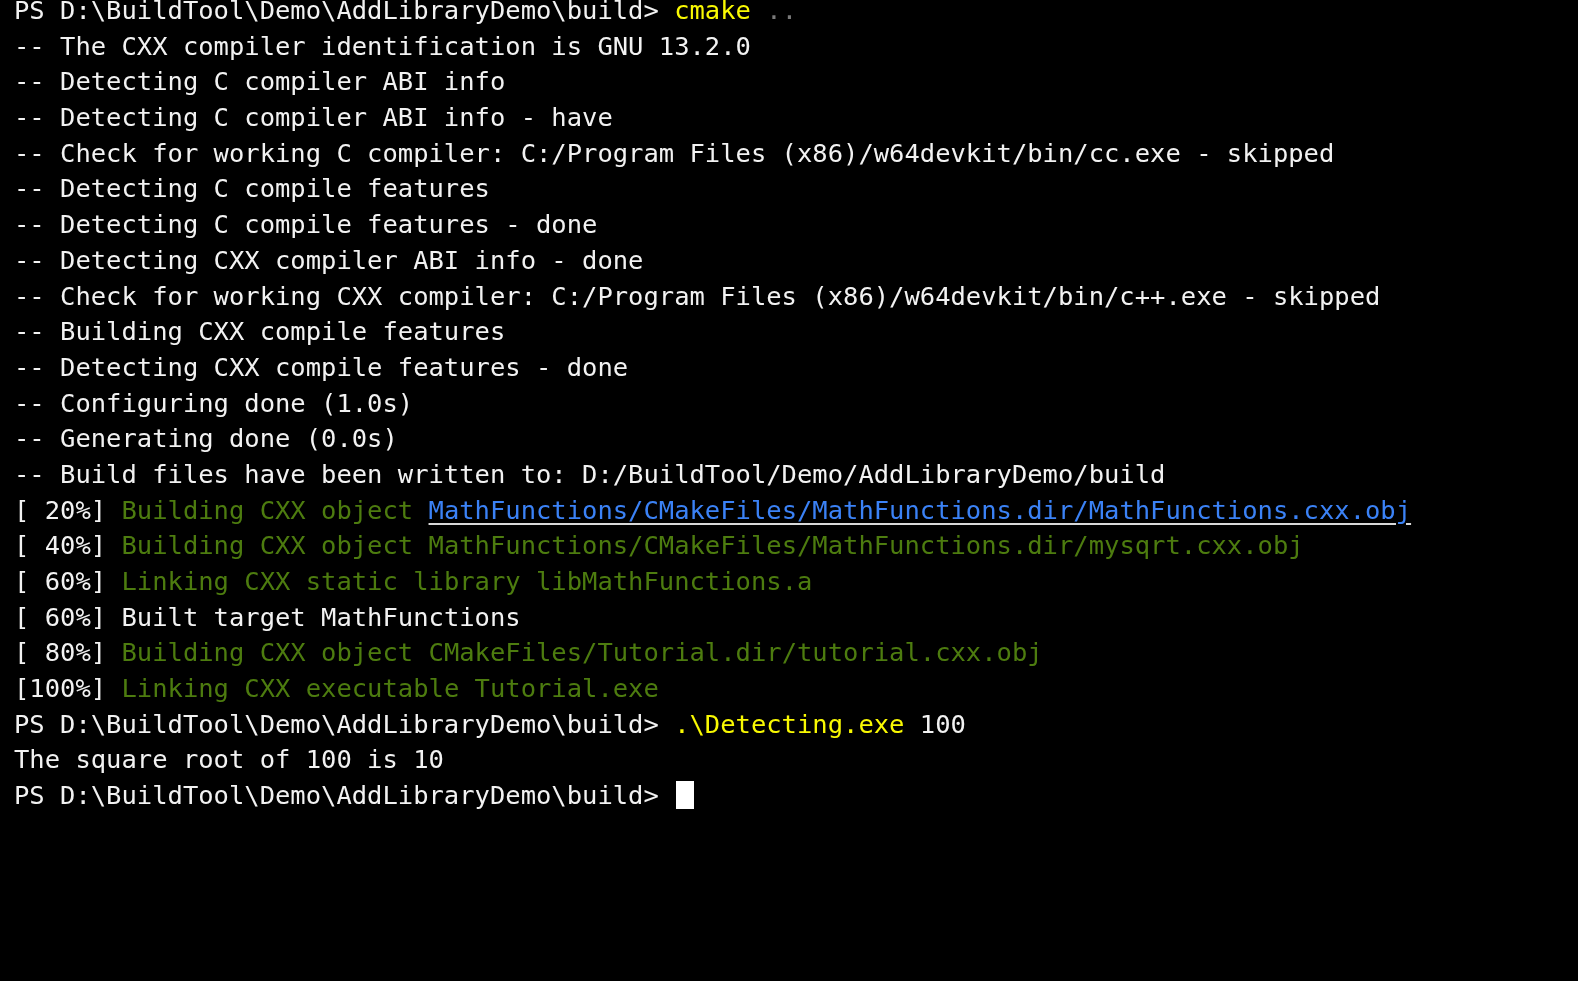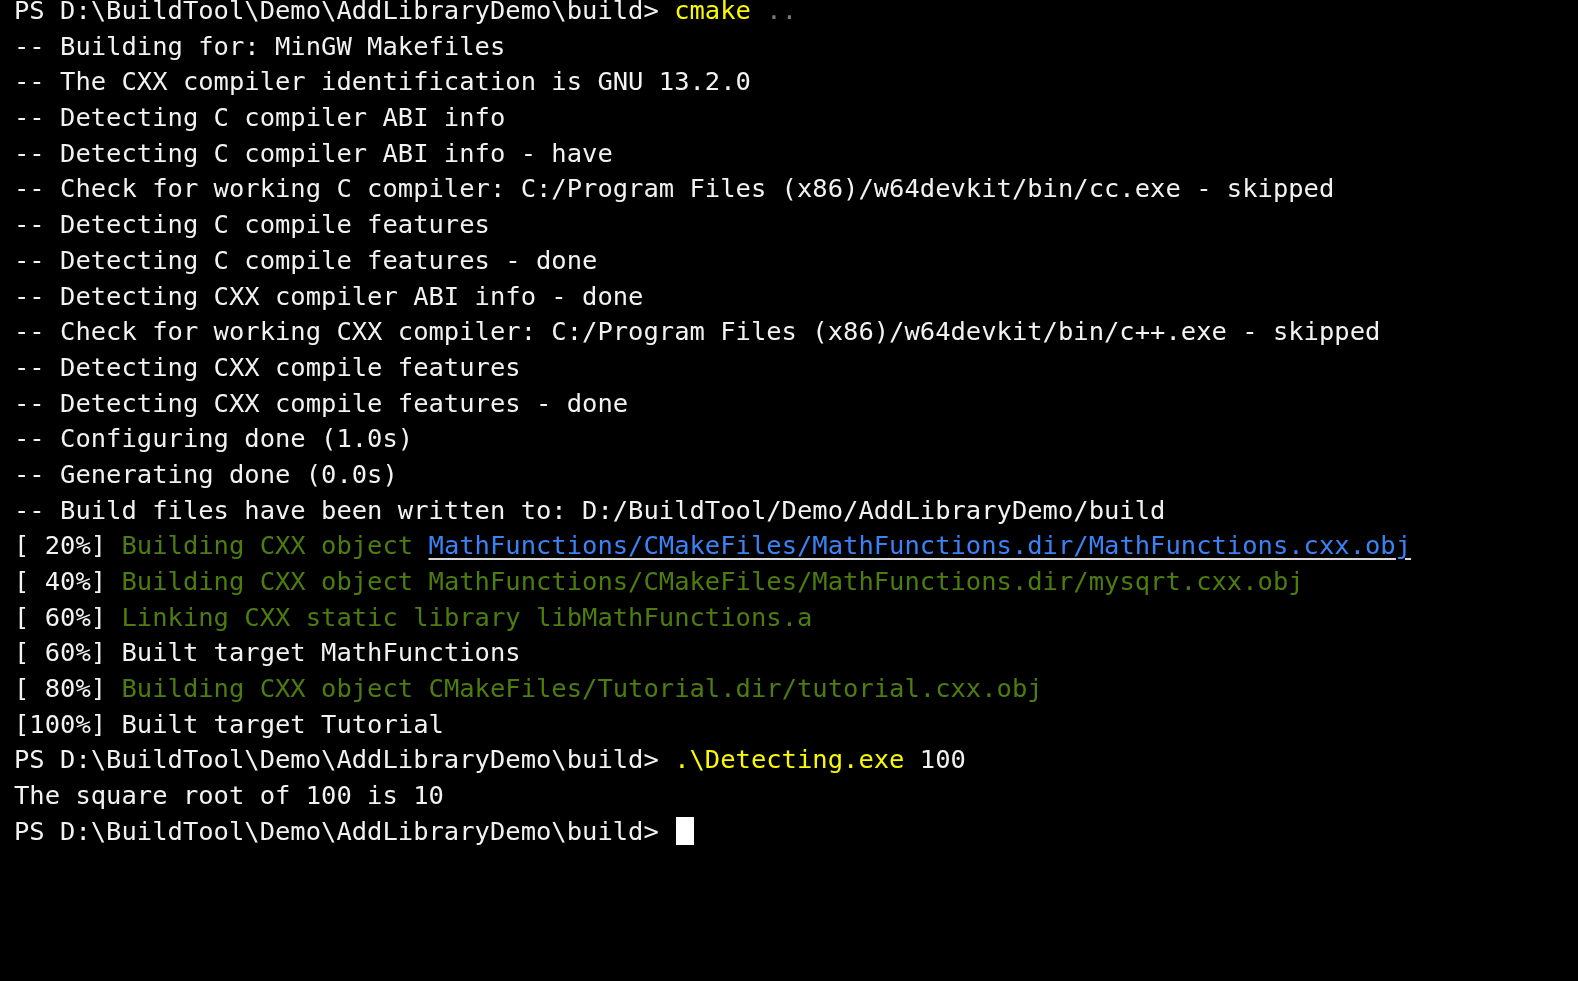--- a/index.html
+++ b/index.html
@@ -51,37 +51,36 @@
     vertical-align: -5px;
     margin-left: 2px;
   }
 </style>
 </head>
 <body>
 
 <div id="terminal">
   <div id="screen">
       <div class="line"><span class="w">PS D:\BuildTool\Demo\AddLibraryDemo\build&gt;</span><span class="w"> </span><span class="y">cmake</span><span class="w"> </span><span class="dim">..</span></div>
-      <div class="line"><span class="w">-- Building for: MinGW Makefiles</span></div>
       <div class="line"><span class="w">-- The CXX compiler identification is GNU 13.2.0</span></div>
       <div class="line"><span class="w">-- Detecting C compiler ABI info</span></div>
       <div class="line"><span class="w">-- Detecting C compiler ABI info - have</span></div>
       <div class="line"><span class="w">-- Check for working C compiler: C:/Program Files (x86)/w64devkit/bin/cc.exe - skipped</span></div>
       <div class="line"><span class="w">-- Detecting C compile features</span></div>
       <div class="line"><span class="w">-- Detecting C compile features - done</span></div>
       <div class="line"><span class="w">-- Detecting CXX compiler ABI info - done</span></div>
       <div class="line"><span class="w">-- Check for working CXX compiler: C:/Program Files (x86)/w64devkit/bin/c++.exe - skipped</span></div>
-      <div class="line"><span class="w">-- Detecting CXX compile features</span></div>
+      <div class="line"><span class="w">-- Building CXX compile features</span></div>
       <div class="line"><span class="w">-- Detecting CXX compile features - done</span></div>
       <div class="line"><span class="w">-- Configuring done (1.0s)</span></div>
       <div class="line"><span class="w">-- Generating done (0.0s)</span></div>
       <div class="line"><span class="w">-- Build files have been written to: D:/BuildTool/Demo/AddLibraryDemo/build</span></div>
       <div class="line"><span class="w">[ 20%]</span><span> </span><span class="g">Building CXX object </span><span class="link">MathFunctions/CMakeFiles/MathFunctions.dir/MathFunctions.cxx.obj</span></div>
       <div class="line"><span class="w">[ 40%]</span><span> </span><span class="g">Building CXX object MathFunctions/CMakeFiles/MathFunctions.dir/mysqrt.cxx.obj</span></div>
       <div class="line"><span class="w">[ 60%]</span><span> </span><span class="g">Linking CXX static library libMathFunctions.a</span></div>
       <div class="line"><span class="w">[ 60%]</span><span> </span><span class="w">Built target MathFunctions</span></div>
       <div class="line"><span class="w">[ 80%]</span><span> </span><span class="g">Building CXX object CMakeFiles/Tutorial.dir/tutorial.cxx.obj</span></div>
-      <div class="line"><span class="w">[100%]</span><span> </span><span class="w">Built target Tutorial</span></div>
+      <div class="line"><span class="w">[100%]</span><span> </span><span class="g">Linking CXX executable Tutorial.exe</span></div>
       <div class="line"><span class="w">PS D:\BuildTool\Demo\AddLibraryDemo\build&gt;</span><span class="w"> </span><span class="y">.\Detecting.exe</span><span class="w"> </span><span class="w">100</span></div>
       <div class="line"><span class="w">The square root of 100 is 10</span></div>
       <div class="line"><span class="w">PS D:\BuildTool\Demo\AddLibraryDemo\build&gt;</span><span> </span><span class="cursor"></span></div>
     </div>
 </div>
 
 </body></html>

